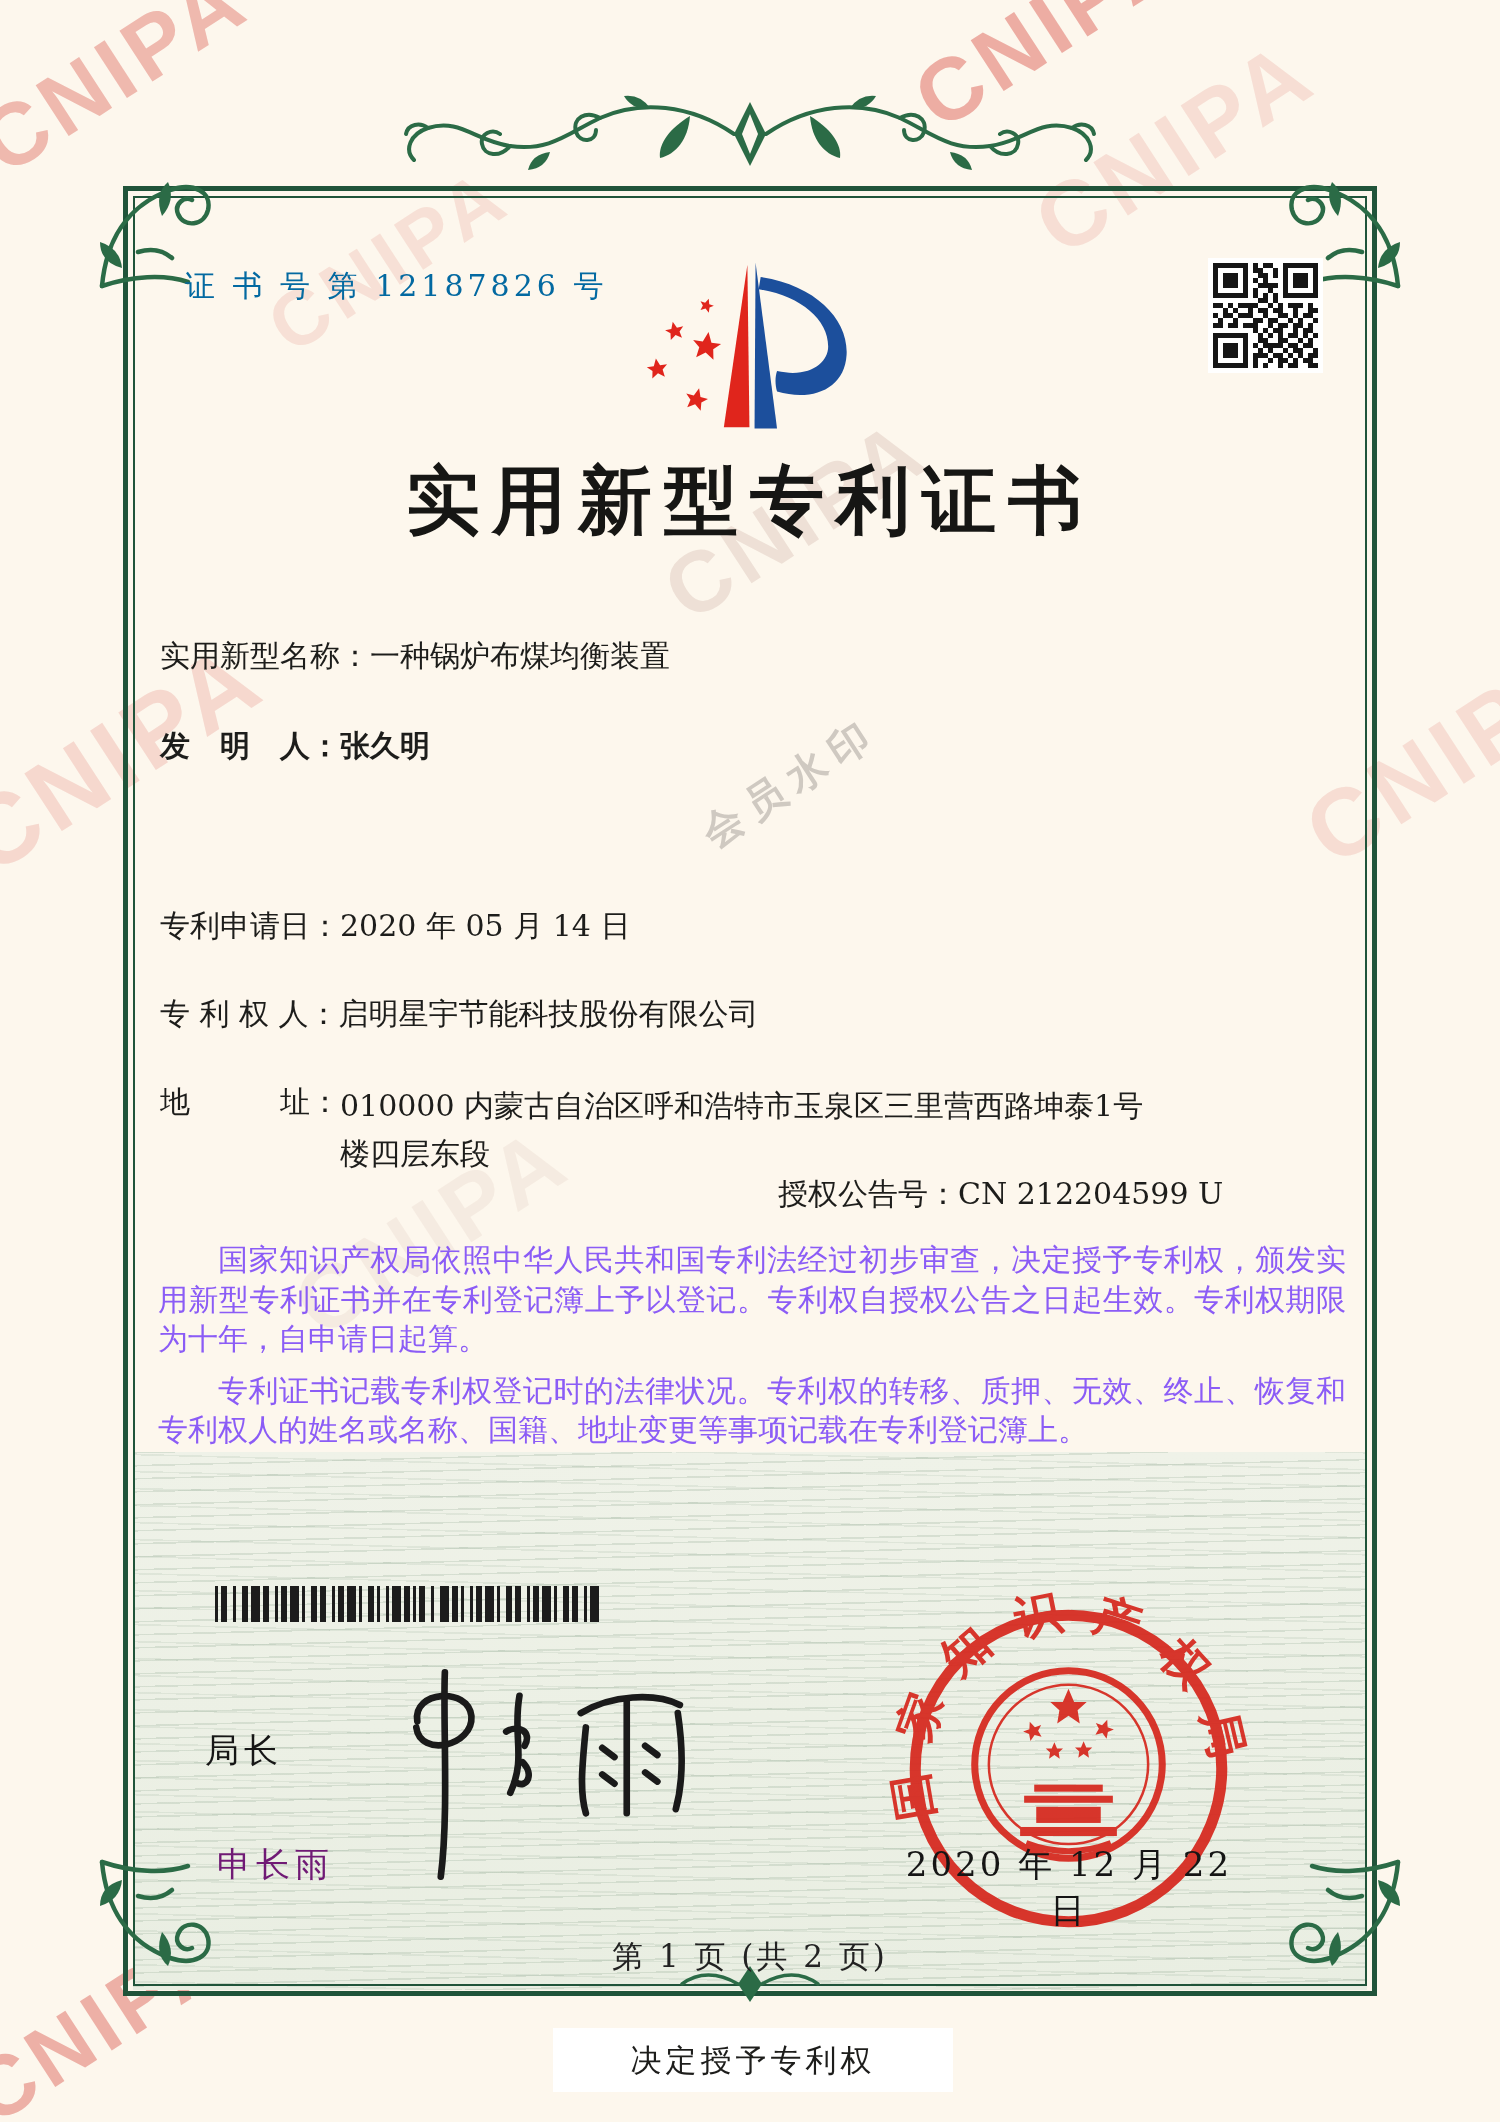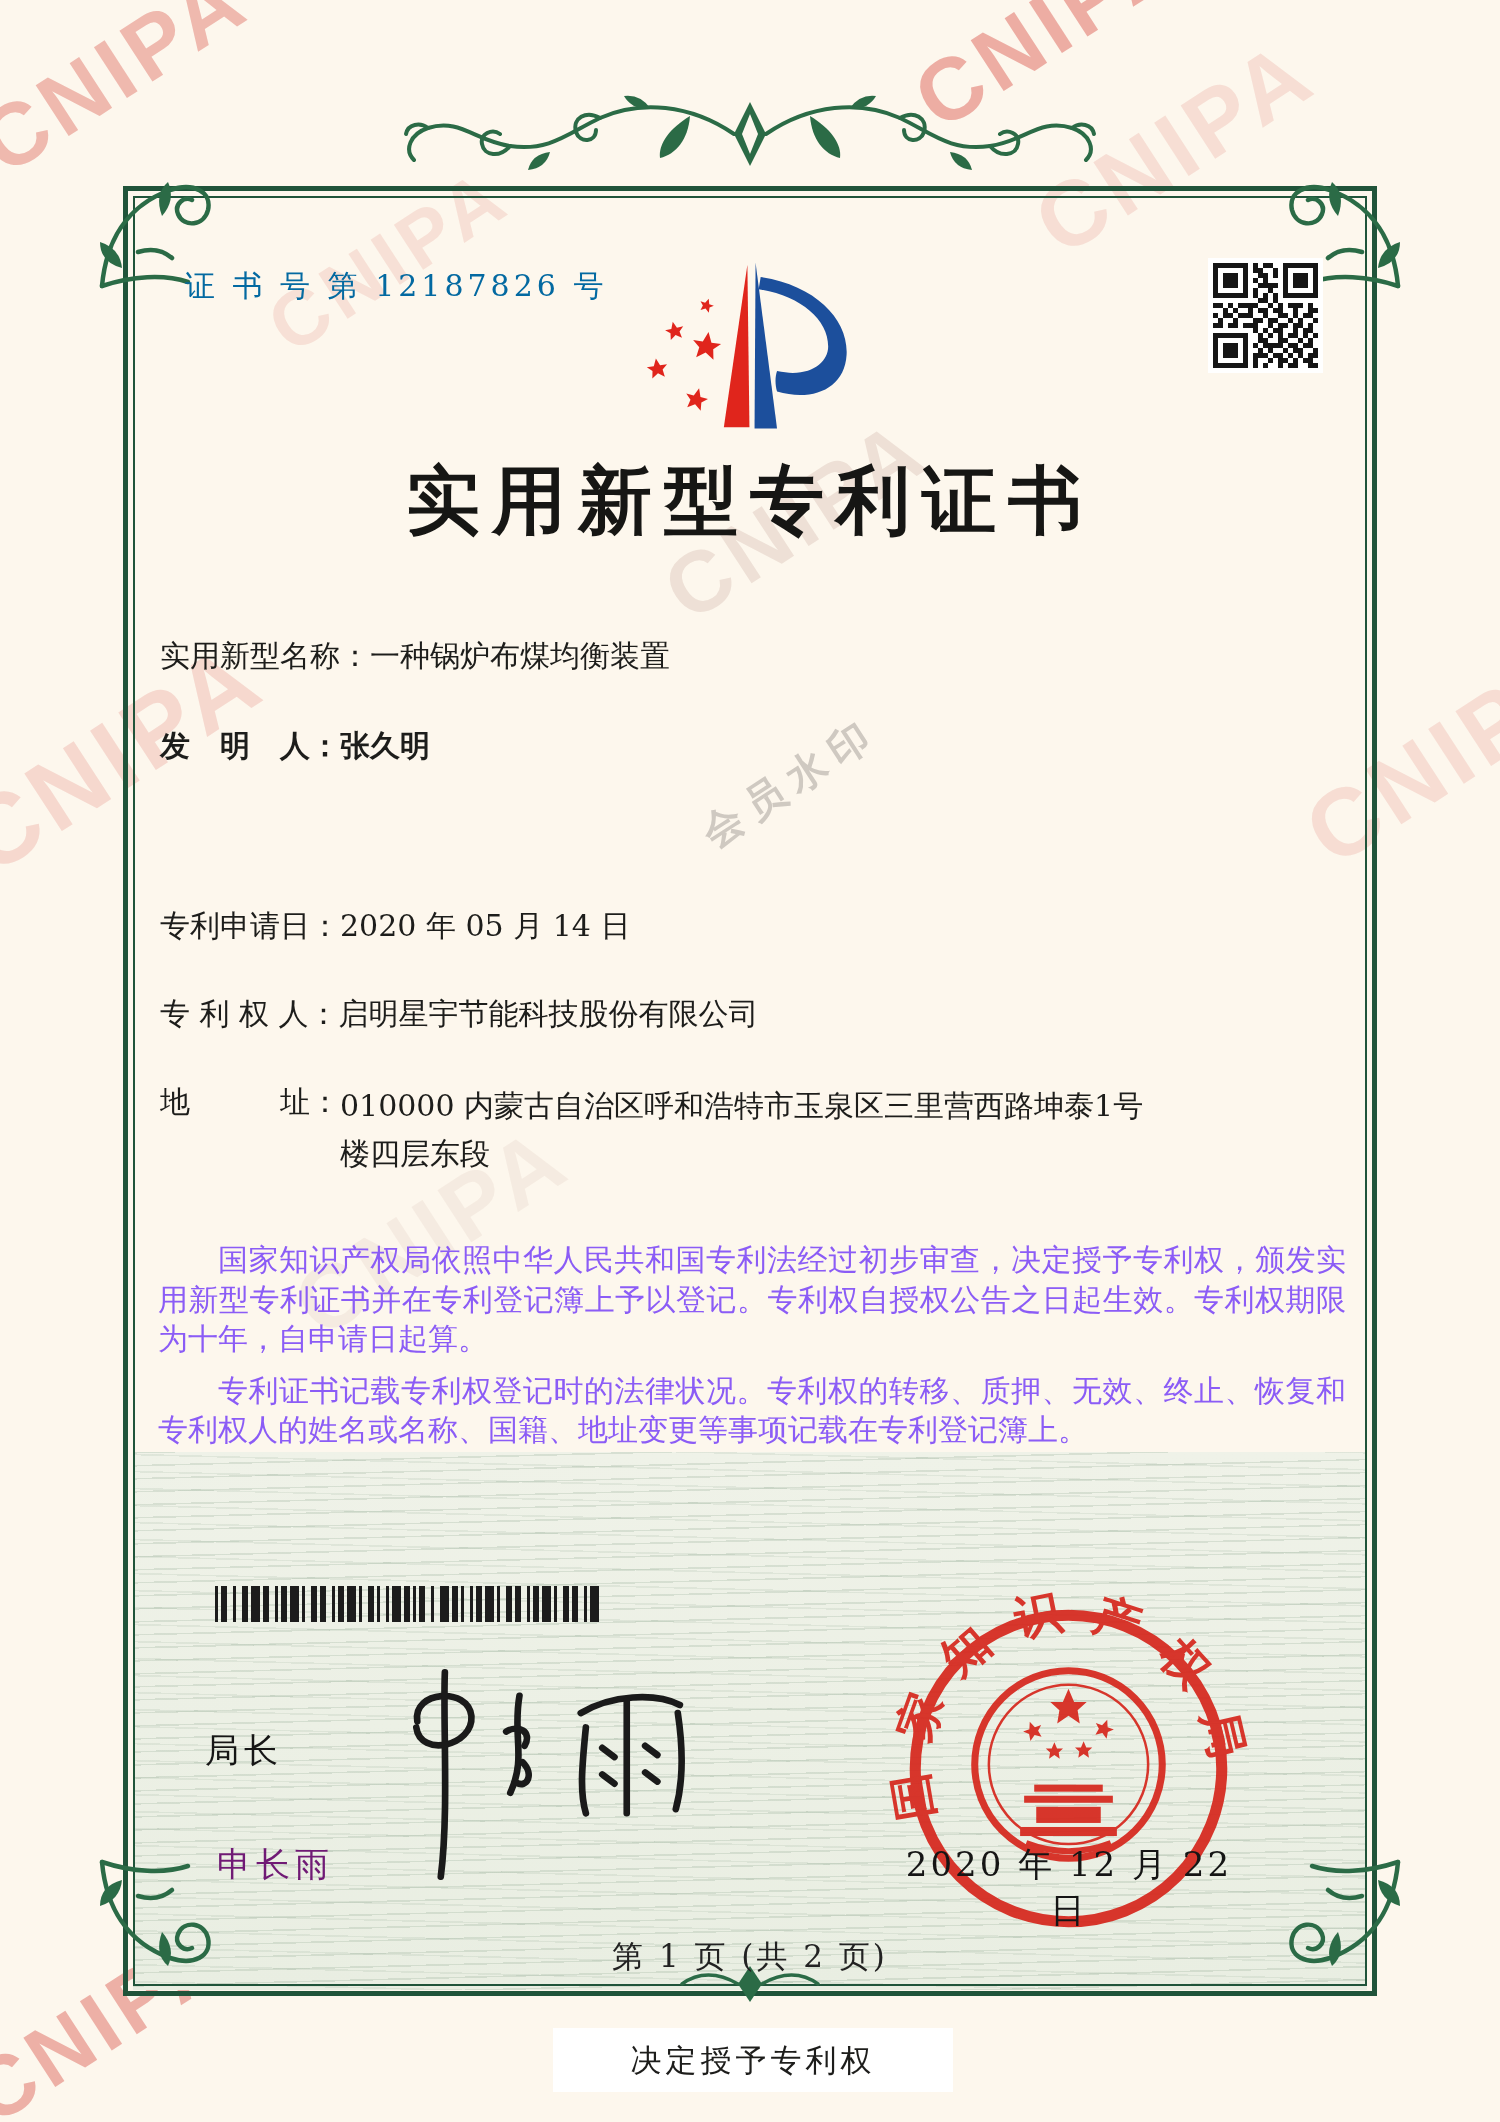--- a/index.html
+++ b/index.html
@@ -661,20 +661,21 @@
   <div class="frow r4">
     <span class="flabel">专利申请日：</span><span class="fvalue">2020 年 05 月 14 日</span>
   </div>
   <div class="frow r5">
     <span class="flabel">专 利 权 人：</span><span class="fvalue">启明星宇节能科技股份有限公司</span>
   </div>
   <div class="frow r6">
     <span class="flabel">地　　　址：</span><span class="fvalue">010000  内蒙古自治区呼和浩特市玉泉区三里营西路坤泰1号楼四层东段</span>
   </div>
   <div class="frow r7">
+    <span class="right"><span class="flabel">授权公告号：</span><span class="fvalue">CN 212204599 U</span></span>
   </div>
 
   <div class="body-text">
     <p>国家知识产权局依照中华人民共和国专利法经过初步审查，决定授予专利权，颁发实用新型专利证书并在专利登记簿上予以登记。专利权自授权公告之日起生效。专利权期限为十年，自申请日起算。</p>
     <p>专利证书记载专利权登记时的法律状况。专利权的转移、质押、无效、终止、恢复和专利权人的姓名或名称、国籍、地址变更等事项记载在专利登记簿上。</p>
   </div>
 
   <div class="barcode">
       <div class="mx-row">
         <span class="mx-cell on"></span>

